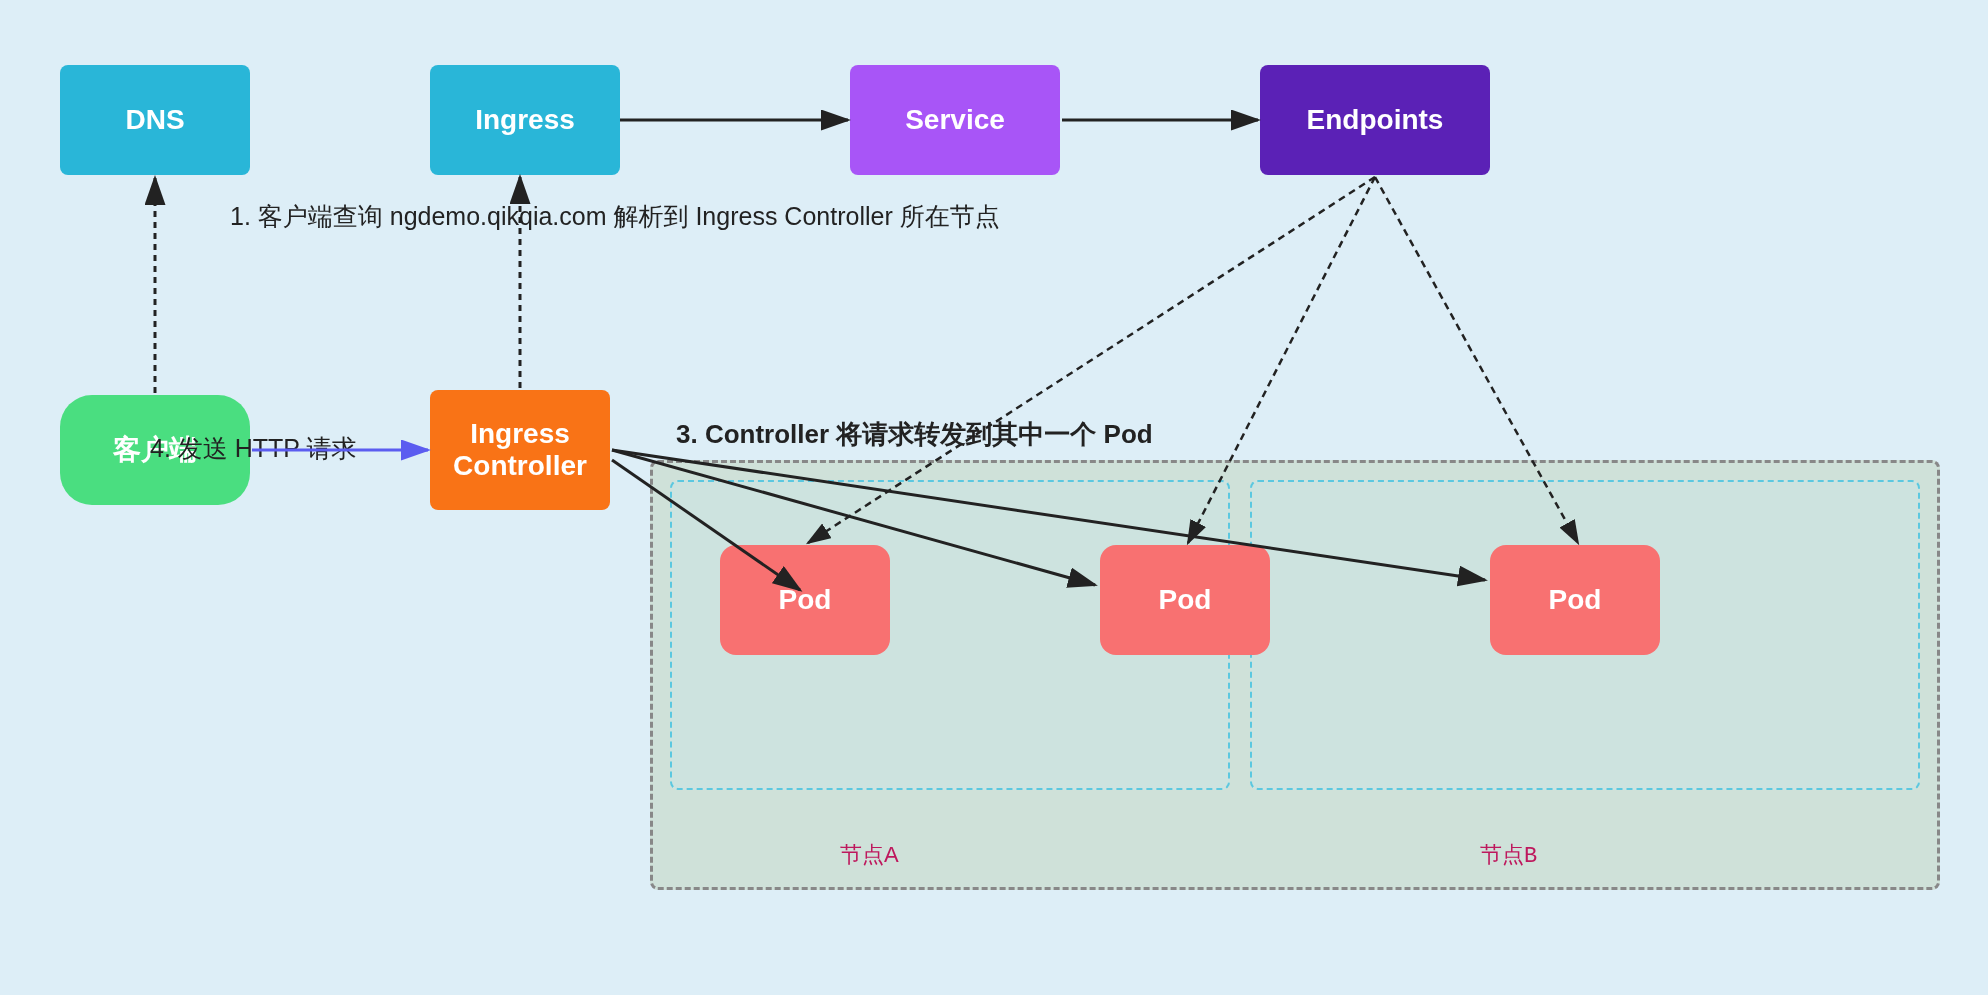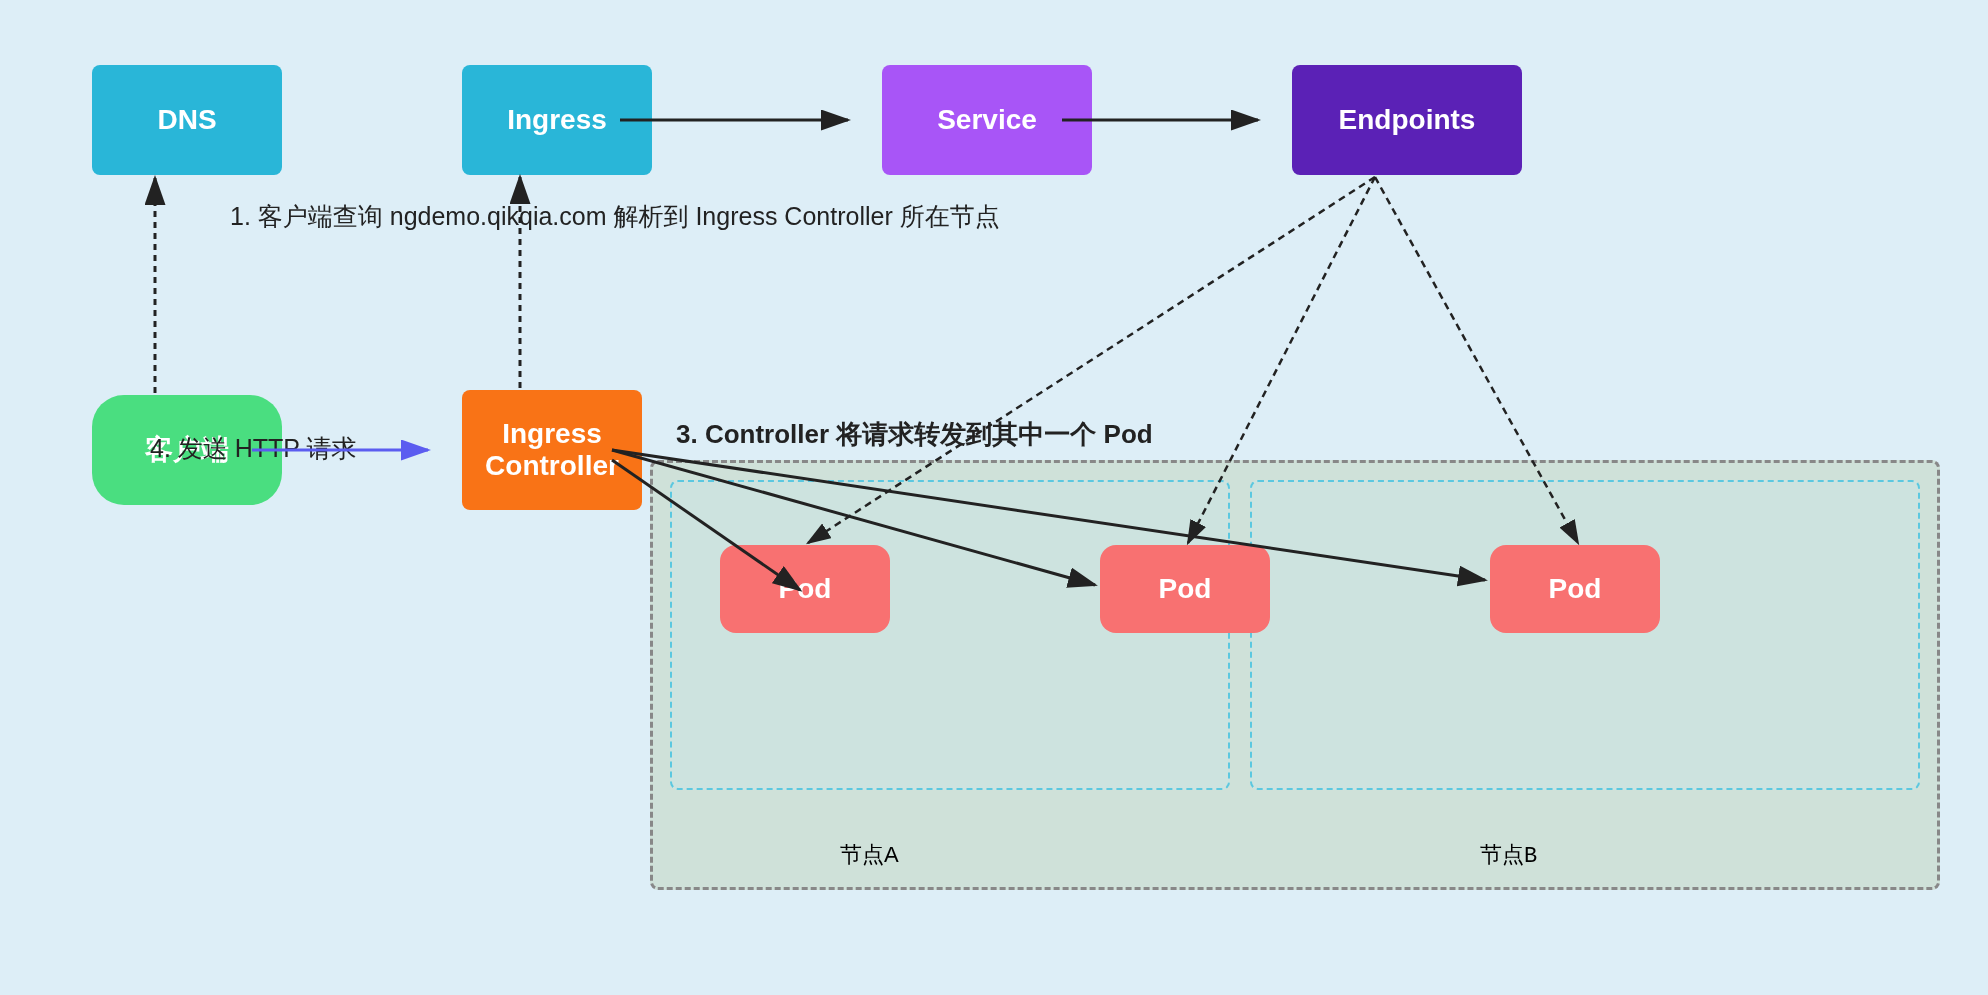--- a/index.html
+++ b/index.html
@@ -20,21 +20,20 @@
     .box {
       position: absolute;
       display: flex;
       align-items: center;
       justify-content: center;
       border-radius: 8px;
       font-weight: bold;
       font-size: 28px;
       color: white;
       text-align: center;
-      margin-left: 32px;
     }
     .box-dns {
       background: #29b6d8;
       width: 190px;
       height: 110px;
       left: 60px;
       top: 65px;
     }
     .box-ingress {
       background: #29b6d8;
@@ -76,39 +75,39 @@
       background: #f87171;
       border-radius: 16px;
       font-size: 28px;
       font-weight: bold;
       color: white;
       display: flex;
       align-items: center;
       justify-content: center;
       position: absolute;
       width: 170px;
-      height: 88px;
+      height: 110px;
     }
     
     .node-outer {
       position: absolute;
       border: 3px dashed #888;
       border-radius: 8px;
       background: rgba(180,200,160,0.35);
     }
     .node-inner {
       position: absolute;
       border: 2px dashed #5bc8e0;
       border-radius: 8px;
       background: rgba(200,235,245,0.25);
     }
     .node-label {
       position: absolute;
       font-size: 22px;
-      color: #000000;
+      color: #be185d;
       font-weight: normal;
     }
     
     svg.arrows {
       position: absolute;
       top: 0; left: 0;
       width: 1988px;
       height: 995px;
       pointer-events: none;
     }

